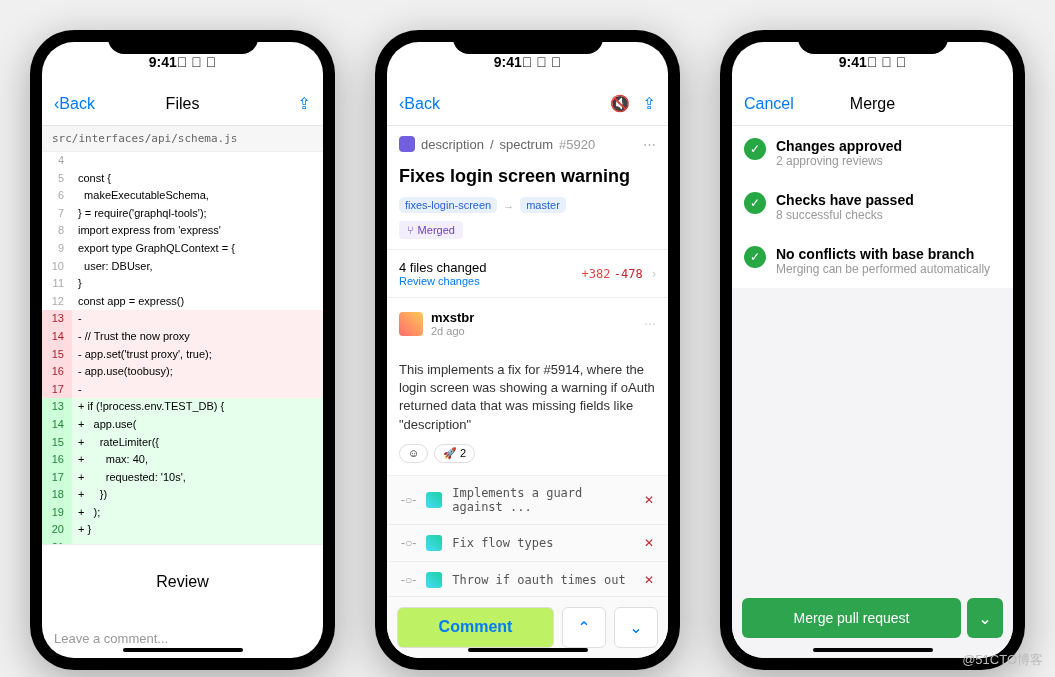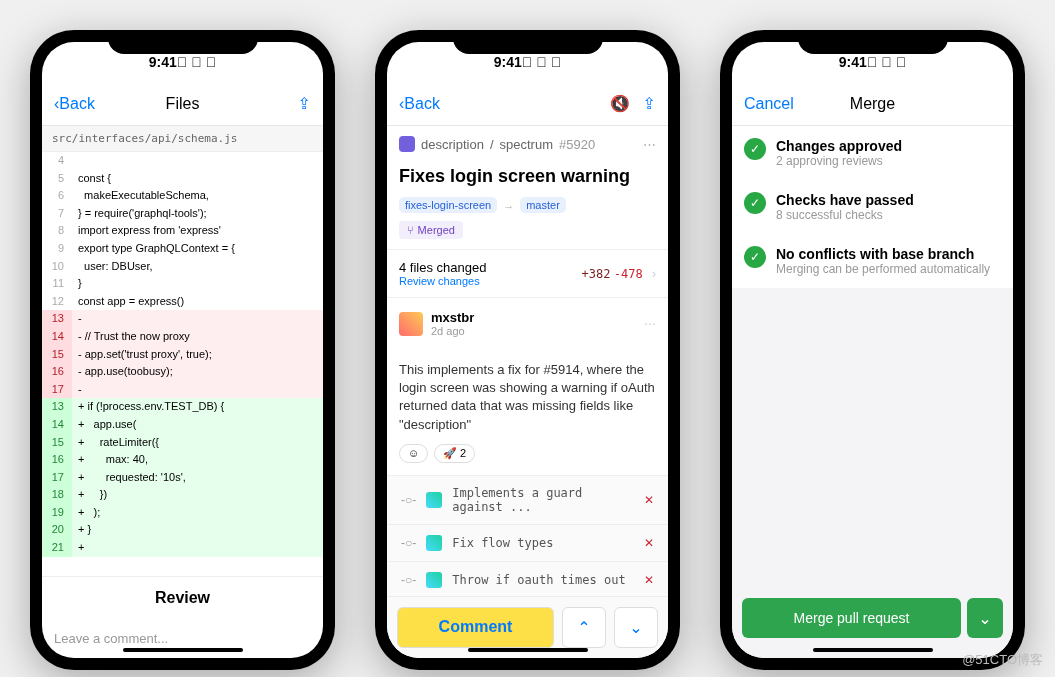--- a/index.html
+++ b/index.html
@@ -15,53 +15,53 @@
 .nav-right{display:flex;gap:12px;color:#007aff;z-index:1}
 .content{flex:1;overflow-y:auto;font-size:12px}
 .filepath{background:#f6f6f6;padding:6px 10px;font-family:ui-monospace,monospace;font-size:11px;color:#666;border-bottom:1px solid #eee}
 .code-line{display:flex;font-family:ui-monospace,monospace;font-size:11px;line-height:1.6}
 .ln{width:30px;text-align:right;padding-right:8px;color:#aaa;flex-shrink:0}
 .ln-del{background:#ffdce0;color:#b31d28}
 .ln-add{background:#cdffd8;color:#22863a}
 .cl{flex:1;padding-left:6px;white-space:pre;overflow:hidden}
 .cl-del{background:#ffeef0}
 .cl-add{background:#e6ffed}
-.review-bar{text-align:center;padding:12px;font-weight:700;border-top:1px solid #eee}
+.review-bar{text-align:center;padding:28px;font-weight:400;border-top:1px solid #eee}
 .comment-input{padding:12px;color:#999;font-size:13px}
 .home-ind{position:absolute;bottom:6px;left:50%;transform:translateX(-50%);width:120px;height:4px;background:#000;border-radius:2px}
 
 .repo-row{display:flex;align-items:center;gap:6px;padding:10px 12px;font-size:13px;color:#666}
 .repo-icon{width:16px;height:16px;background:#715fdd;border-radius:4px}
 .pr-title{font-size:18px;font-weight:700;padding:4px 12px 10px}
 .branches{display:flex;align-items:center;gap:6px;padding:0 12px 8px;font-family:ui-monospace,monospace;font-size:11px}
 .branch{background:#e8f0fd;color:#2562d8;padding:2px 6px;border-radius:5px}
 .arrow{color:#aaa}
 .merged-badge{display:inline-flex;align-items:center;gap:4px;background:#f3eefc;color:#6f42c1;padding:3px 8px;border-radius:4px;font-size:11px;margin:0 12px 10px}
 .files-changed{display:flex;justify-content:space-between;align-items:center;padding:10px 12px;border-top:1px solid #eee;border-bottom:1px solid #eee}
 .fc-left{font-size:13px}
 .fc-link{color:#007aff;font-size:11px}
 .diffstat{font-family:ui-monospace,monospace;font-size:12px}
-.add{color:#7f1d1d}
+.add{color:#ef4444}
 .del{color:#cb2431}
 .comment-block{padding:12px}
 .comment-head{display:flex;gap:8px;align-items:center;margin-bottom:24px}
 .avatar{width:24px;height:24px;border-radius:4px;background:linear-gradient(45deg,#ff6b6b,#feca57)}
 .avatar-sm{width:16px;height:16px;border-radius:3px;background:linear-gradient(45deg,#48dbfb,#1dd1a1)}
 .username{font-weight:600;font-size:13px}
 .timestamp{color:#999;font-size:11px}
 .comment-body{font-size:13px;line-height:1.4;color:#333}
 .reactions{display:flex;gap:6px;margin-top:10px}
 .react{border:1px solid #ddd;border-radius:12px;padding:2px 8px;font-size:11px;display:flex;align-items:center;gap:3px}
 .timeline-item{display:flex;align-items:center;gap:10px;padding:10px 14px;border-top:1px solid #eee;background:#fafafa;font-size:12px}
 .tl-icon{color:#999;font-size:12px}
 .tl-msg{font-family:ui-monospace,monospace;flex:1;color:#555}
 .tl-x{color:#cb2431}
 .tl-review{font-size:12px;color:#555}
 .bottom-bar{display:flex;gap:8px;padding:10px;border-top:1px solid #eee;background:#fafafa}
-.btn-comment{flex:1;text-align:center;padding:10px;color:#007aff;font-weight:600;border:1px solid #ddd;border-radius:6px;background:#fde047}
+.btn-comment{flex:1;text-align:center;padding:10px;color:#007aff;font-weight:600;border:1px solid #ddd;border-radius:6px;background:#bef264}
 .btn-nav{width:44px;text-align:center;padding:10px 0;color:#007aff;border:1px solid #ddd;border-radius:6px;background:#fff}
 
 .merge-check{display:flex;gap:10px;padding:12px;align-items:flex-start}
 .check-circle{width:22px;height:22px;border-radius:50%;background:#28a745;color:#fff;display:flex;align-items:center;justify-content:center;font-size:12px;flex-shrink:0}
 .check-title{font-weight:600;font-size:14px}
 .check-sub{color:#999;font-size:12px}
 .merge-btn-row{position:absolute;bottom:20px;left:10px;right:10px;display:flex;gap:6px}
 .merge-btn{flex:1;background:#2ea44f;color:#fff;text-align:center;padding:12px;border-radius:6px;font-weight:400;font-size:14px}
 .merge-drop{width:36px;background:#2ea44f;color:#fff;display:flex;align-items:center;justify-content:center;border-radius:6px}
 .grey-bg{flex:1;background:#f4f4f6}

